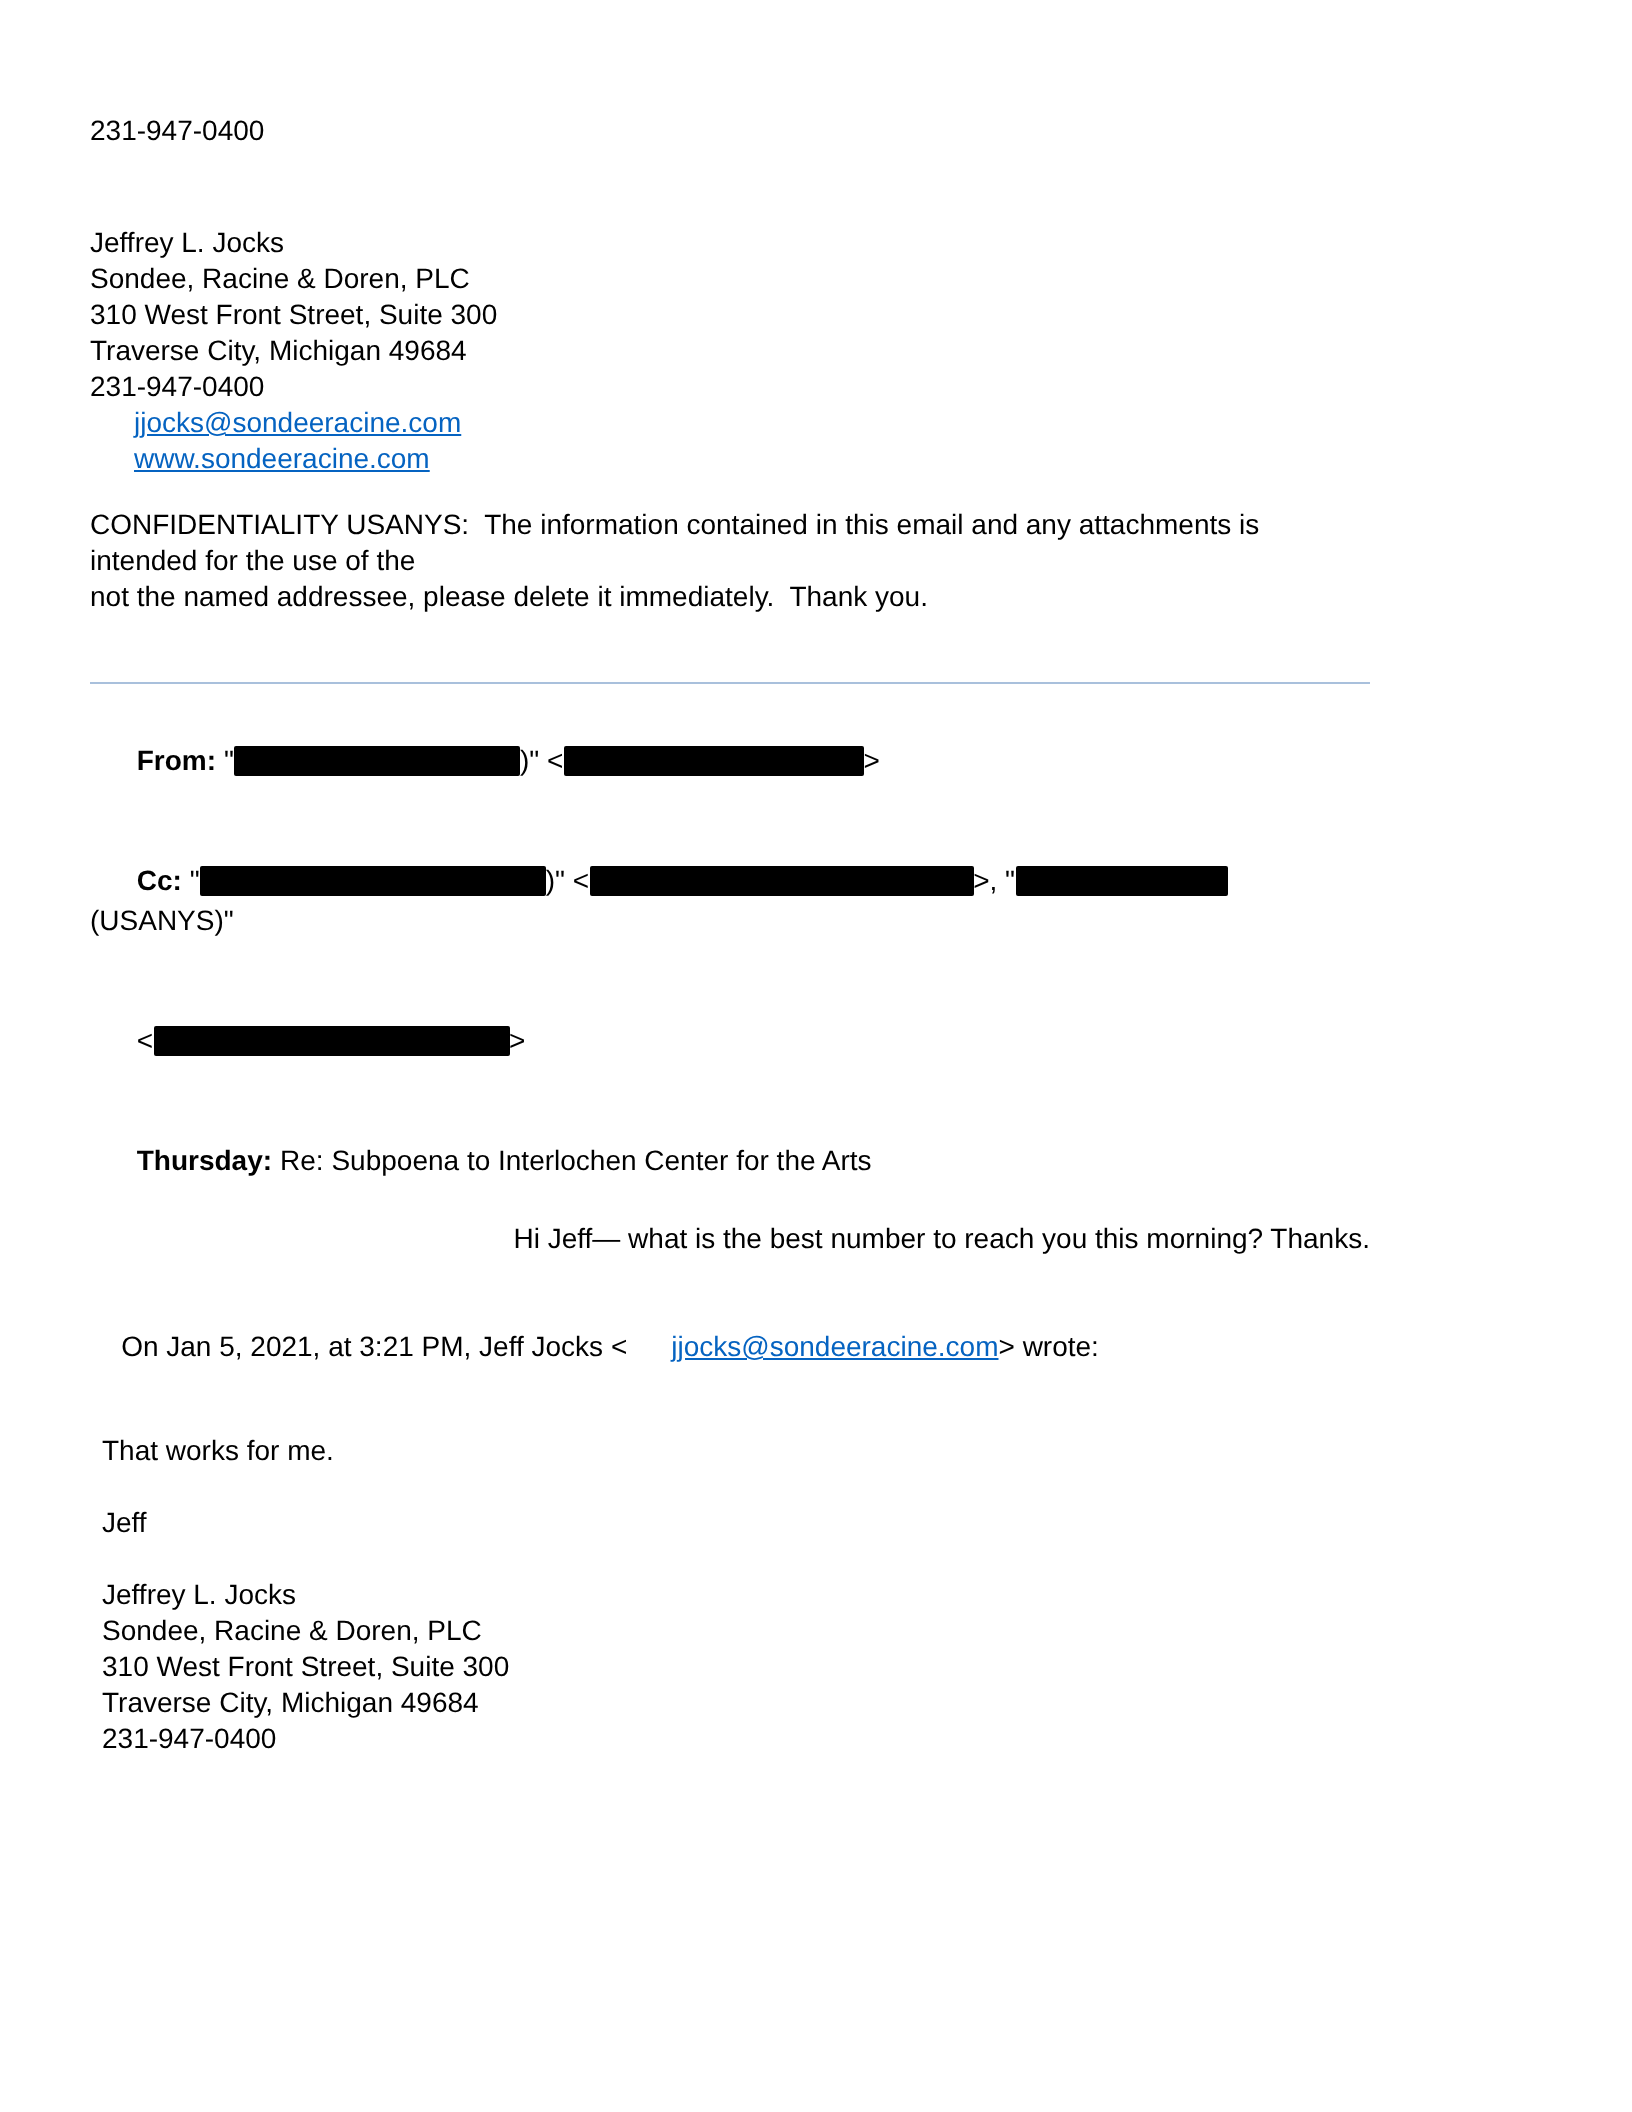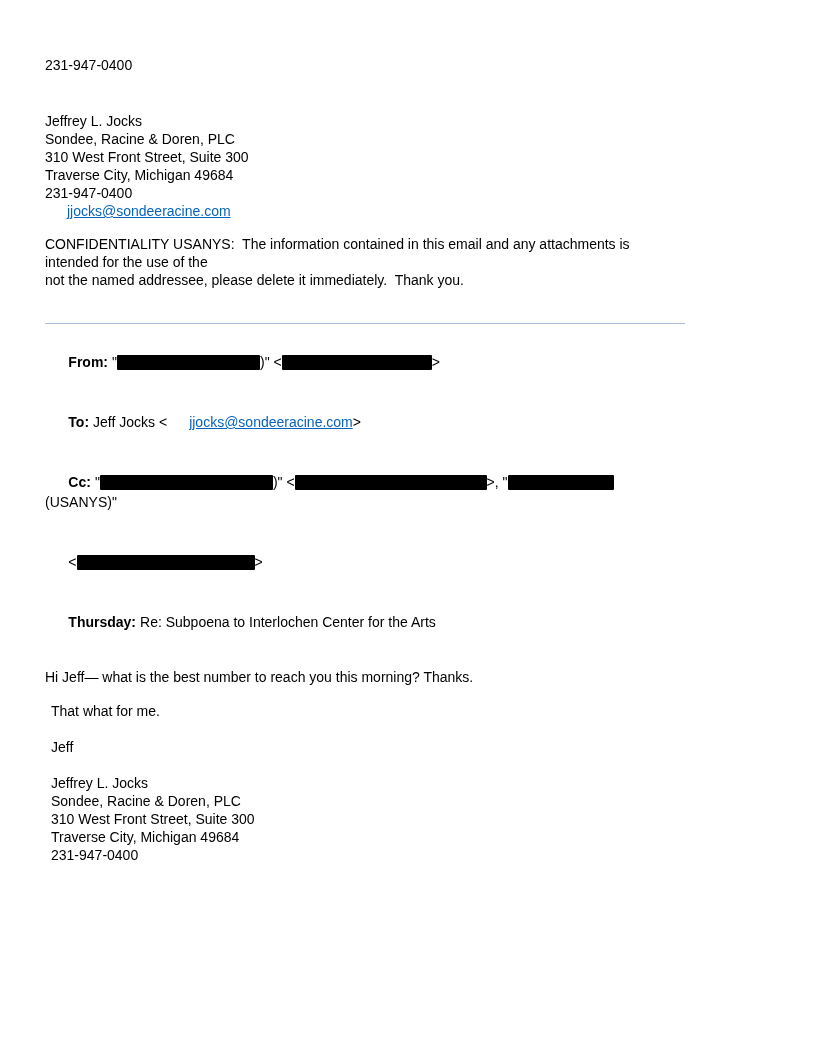--- a/index.html
+++ b/index.html
@@ -15,21 +15,21 @@
   .sig1{margin-top:38px;}
   .notice{margin:15px 0 0 0;}
   .notice .nline{line-height:18px;white-space:pre-wrap;}
   .divider{border:none;border-top:1px solid #A9C0DC;margin:34px 0 8px 0;height:0;}
   .hdr .hline{line-height:20px;white-space:pre-wrap;}
   .lbl{font-weight:bold;margin-right:4px;}
   .link{color:#0563C1;text-decoration:underline;cursor:pointer;margin-left:22px;}
   .redact{display:inline-block;background:#000;height:15px;vertical-align:-3px;border-radius:1px;}
   .w143{width:143px}.w150{width:150px}.w173{width:173px}.w192{width:192px}
   .w106{width:106px}.w178{width:178px}
-  .greeting{margin-top:16px;}
+  .greeting{text-align:right;}
   .sent{margin-top:16px;}
   .quote-intro{margin-top:18px;}
   .quoted{padding-left:6px;}
   .quoted .reply{margin-top:16px;}
   .quoted .signoff{margin-top:18px;}
   .quoted .sig2{margin-top:18px;}
 </style>
 </head>
 <body>
 
@@ -37,54 +37,55 @@
 
   <div class="line">231-947-0400</div>
 
   <div class="sig-block sig1">
     <div class="line">Jeffrey L. Jocks</div>
     <div class="line">Sondee, Racine &amp; Doren, PLC</div>
     <div class="line">310 West Front Street, Suite 300</div>
     <div class="line">Traverse City, Michigan 49684</div>
     <div class="line">231-947-0400</div>
     <div class="line"><a class="link">jjocks@sondeeracine.com</a></div>
+    <div class="line"><a class="link">www.sondeeracine.com</a></div>
   </div>
 
   <div class="notice">
     <div class="nline">CONFIDENTIALITY USANYS:  The information contained in this email and any attachments is intended for the use of the</div>
     <div class="nline">not the named addressee, please delete it immediately.  Thank you.</div>
   </div>
 
   <hr class="divider">
 
   <div class="hdr">
     <div class="hline">
       <span class="lbl">From:</span><span>"</span><span class="redact w143"></span><span>)" &lt;</span><span class="redact w150"></span><span>&gt;</span>
-    </div>
-    <div class="hline">
-      <span class="lbl">To:</span><span>Jeff Jocks &lt;</span><a class="link">jjocks@sondeeracine.com</a><span>&gt;</span>
     </div>
     <div class="hline">
       <span class="lbl">Cc:</span><span>"</span><span class="redact w173"></span><span>)" &lt;</span><span class="redact w192"></span><span>&gt;, "</span><span class="redact w106"></span><span> (USANYS)"</span>
     </div>
     <div class="hline">
       <span>&lt;</span><span class="redact w178"></span><span>&gt;</span>
     </div>
     <div class="hline">
       <span class="lbl">Thursday:</span><span>Re: Subpoena to Interlochen Center for the Arts</span>
     </div>
   </div>
 
   <div class="line greeting">Hi Jeff— what is the best number to reach you this morning? Thanks.</div>
 
 
+  <div class="line quote-intro">
+    <span>On Jan 5, 2021, at 3:21 PM, Jeff Jocks &lt;</span><a class="link">jjocks@sondeeracine.com</a><span>&gt; wrote:</span>
+  </div>
 
   <div class="quoted">
 
-    <div class="line reply">That what for me.</div>
+    <div class="line reply">That works for me.</div>
     <div class="line signoff">Jeff</div>
 
     <div class="sig-block sig2">
       <div class="line">Jeffrey L. Jocks</div>
       <div class="line">Sondee, Racine &amp; Doren, PLC</div>
       <div class="line">310 West Front Street, Suite 300</div>
       <div class="line">Traverse City, Michigan 49684</div>
       <div class="line">231-947-0400</div>
 
     </div>

